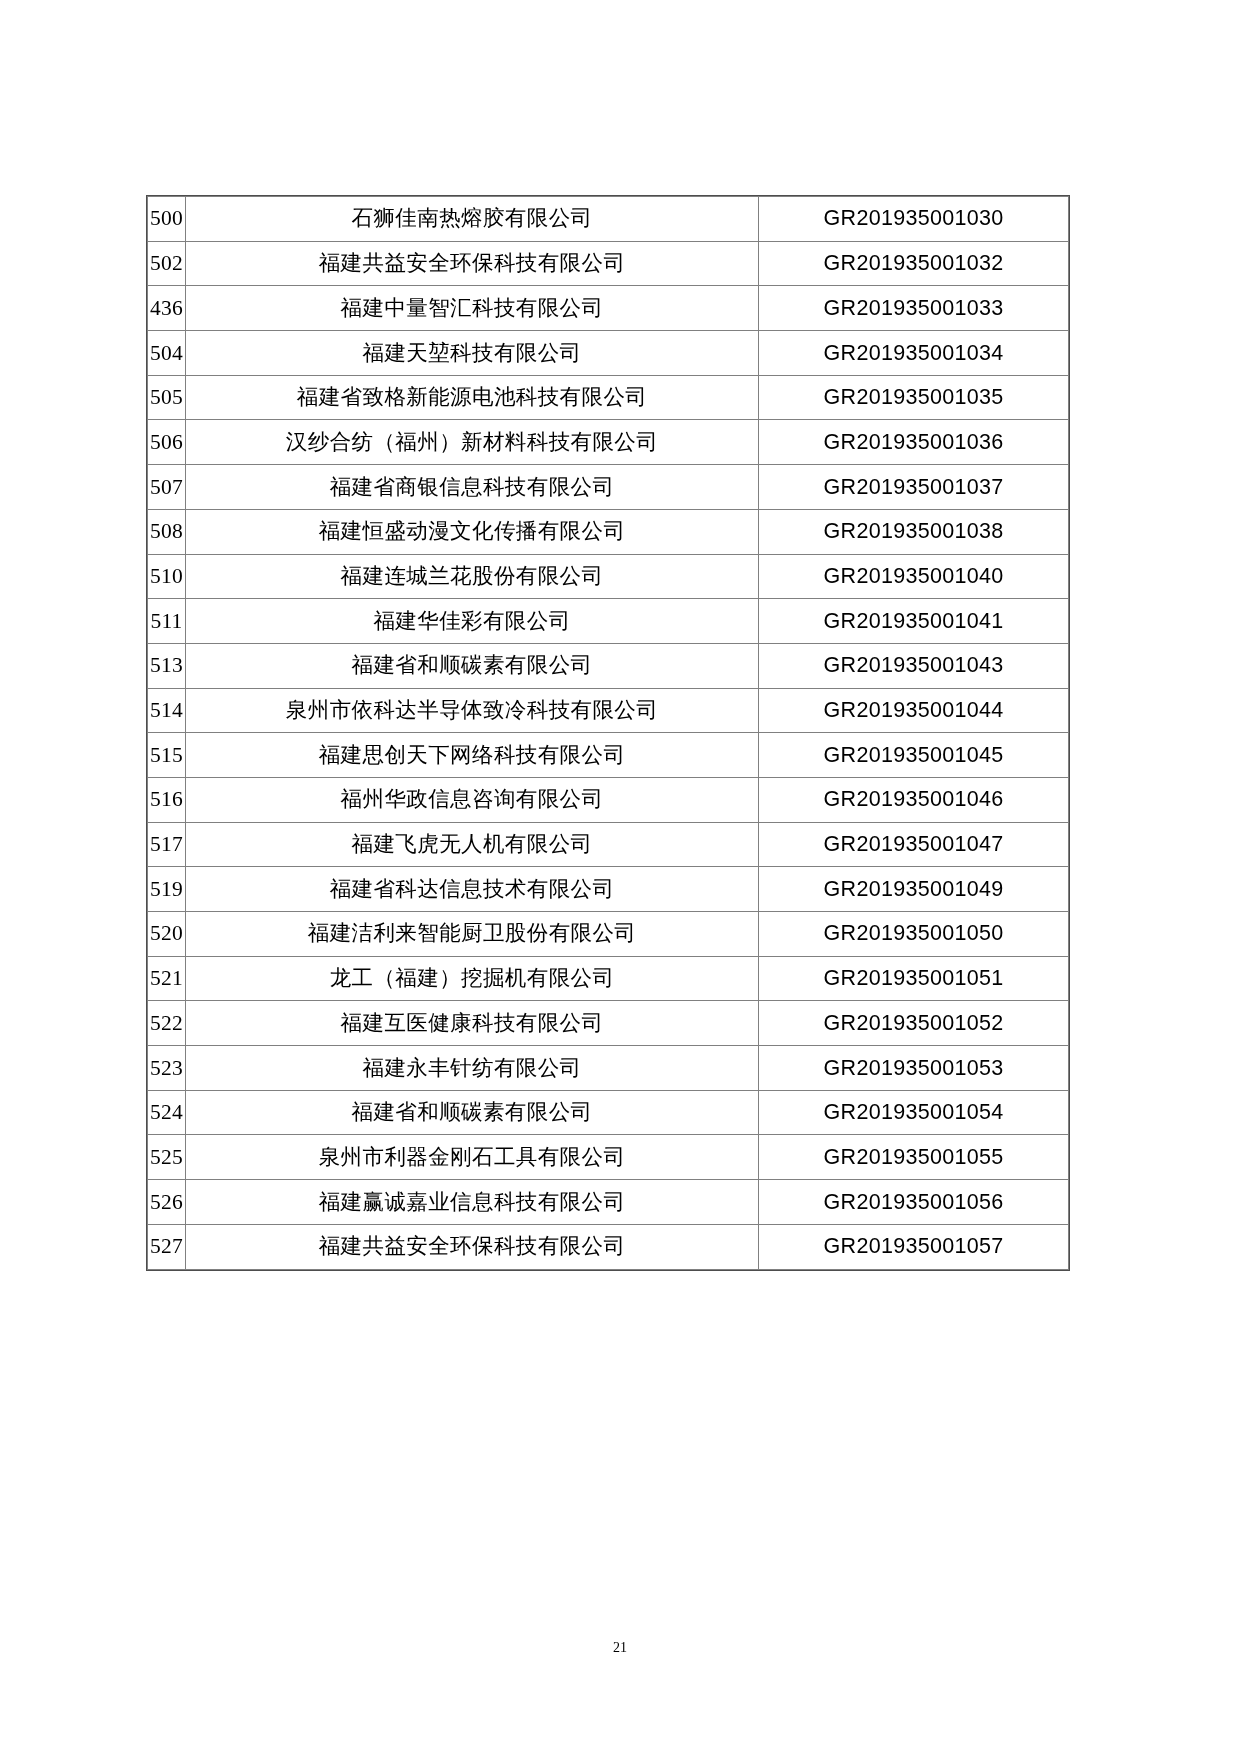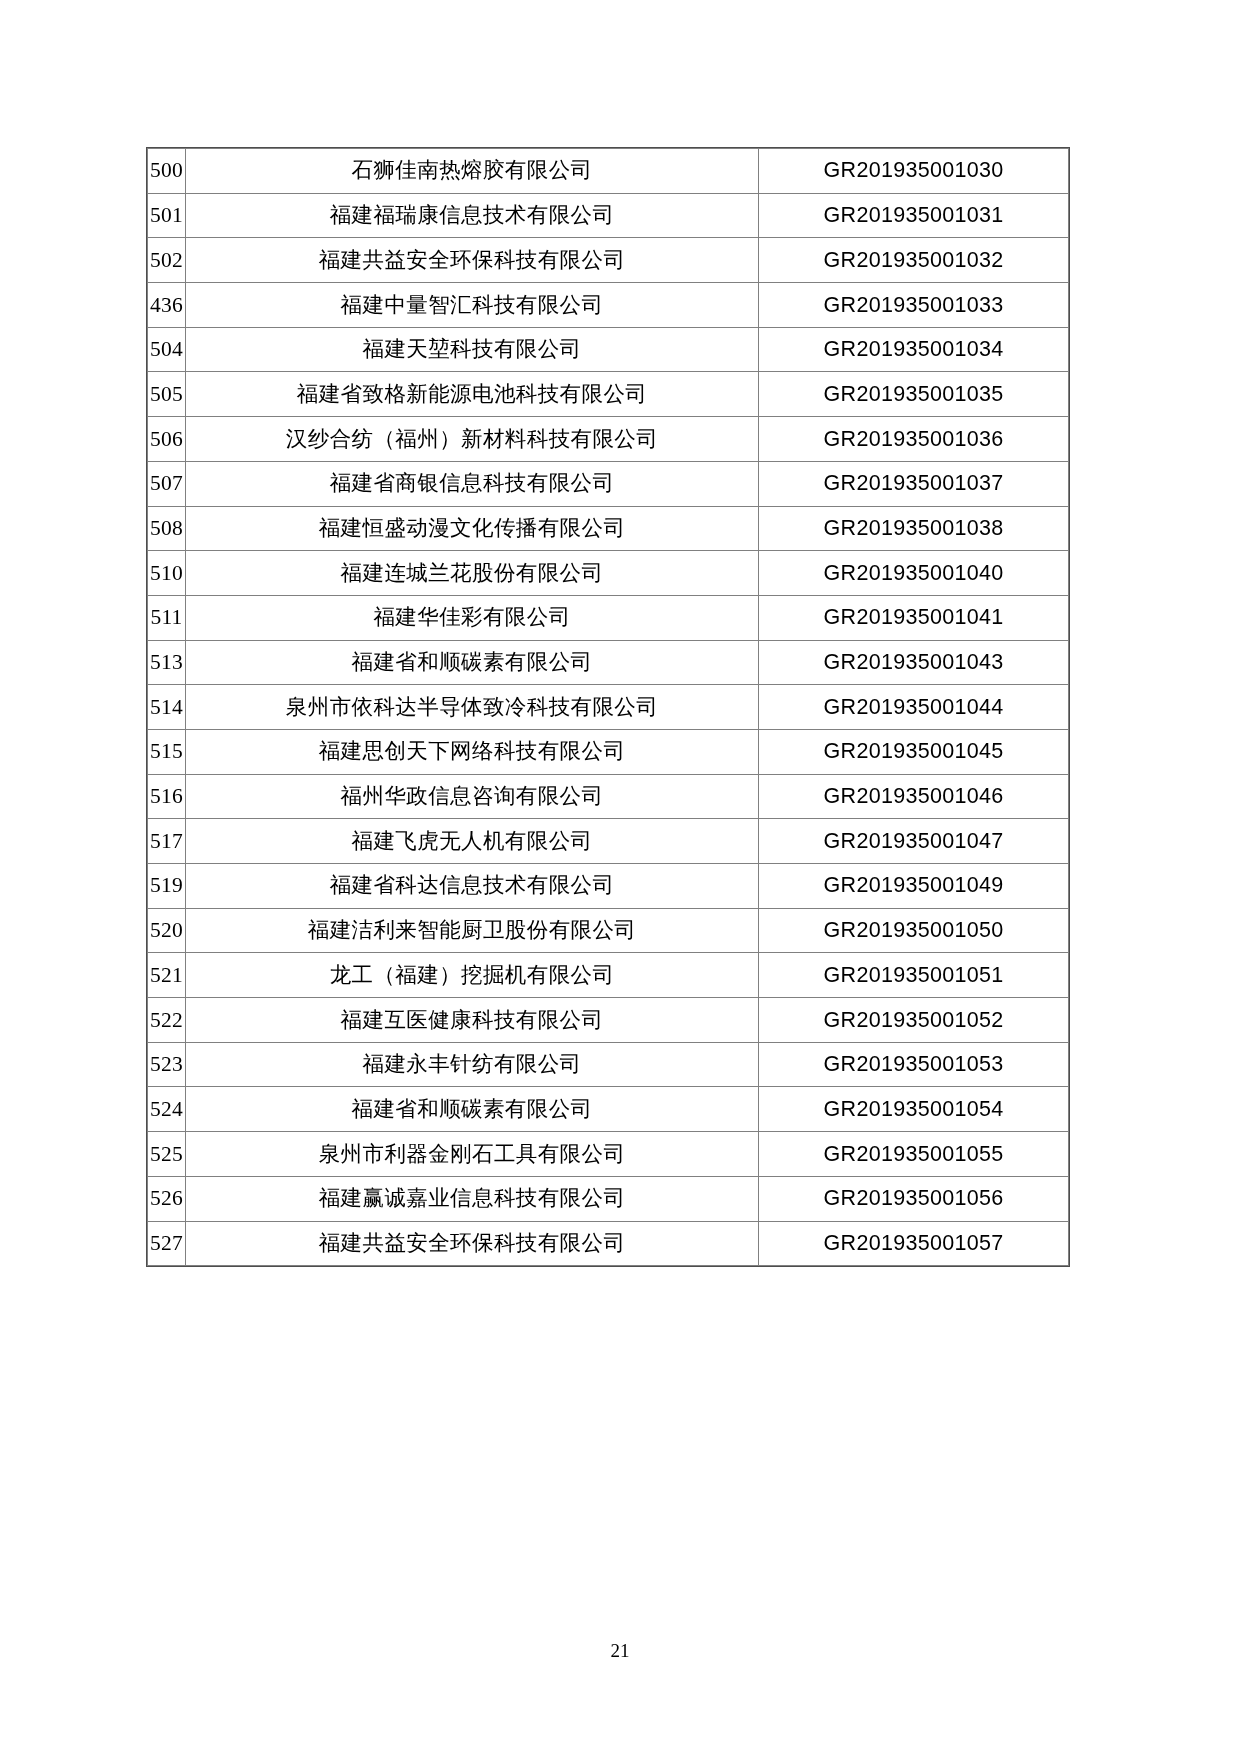--- a/index.html
+++ b/index.html
@@ -44,20 +44,21 @@
     padding: 0;
     vertical-align: middle;
     font-size: 21.5px;
     line-height: 1.15;
     color: #000000;
   }
 
   
   #company-table {
     outline: 1px solid #4d4d4d;
+    margin-top: 48px;
   }
 
   td.cell-index {
     text-align: center;
     font-family: "Liberation Serif", "DejaVu Serif", serif;
     font-size: 20.5px;
     padding-right: 1px;
     letter-spacing: 0.2px;
   }
 
@@ -76,21 +77,21 @@
     letter-spacing: 0.3px;
   }
 
   #page-number {
     position: absolute;
     left: 0;
     top: 1640px;
     width: 1240px;
     text-align: center;
     font-family: "Liberation Serif", "DejaVu Serif", serif;
-    font-size: 19px;
+    font-size: 14px;
     color: #000000;
   }
 </style>
 </head>
 <body>
 
 <div id="page">
 
   <table id="company-table">
     <colgroup>
@@ -98,25 +99,20 @@
       <col class="col-name">
       <col class="col-cert">
     </colgroup>
     <tbody id="table-body">
         <tr>
           <td class="cell-index">500</td>
           <td class="cell-name">石狮佳南热熔胶有限公司</td>
           <td class="cell-cert">GR201935001030</td>
         </tr>
         <tr>
-          <td class="cell-index">501</td>
-          <td class="cell-name">福建福瑞康信息技术有限公司</td>
-          <td class="cell-cert">GR201935001031</td>
-        </tr>
-        <tr>
           <td class="cell-index">502</td>
           <td class="cell-name">福建共益安全环保科技有限公司</td>
           <td class="cell-cert">GR201935001032</td>
         </tr>
         <tr>
           <td class="cell-index">436</td>
           <td class="cell-name">福建中量智汇科技有限公司</td>
           <td class="cell-cert">GR201935001033</td>
         </tr>
         <tr>

